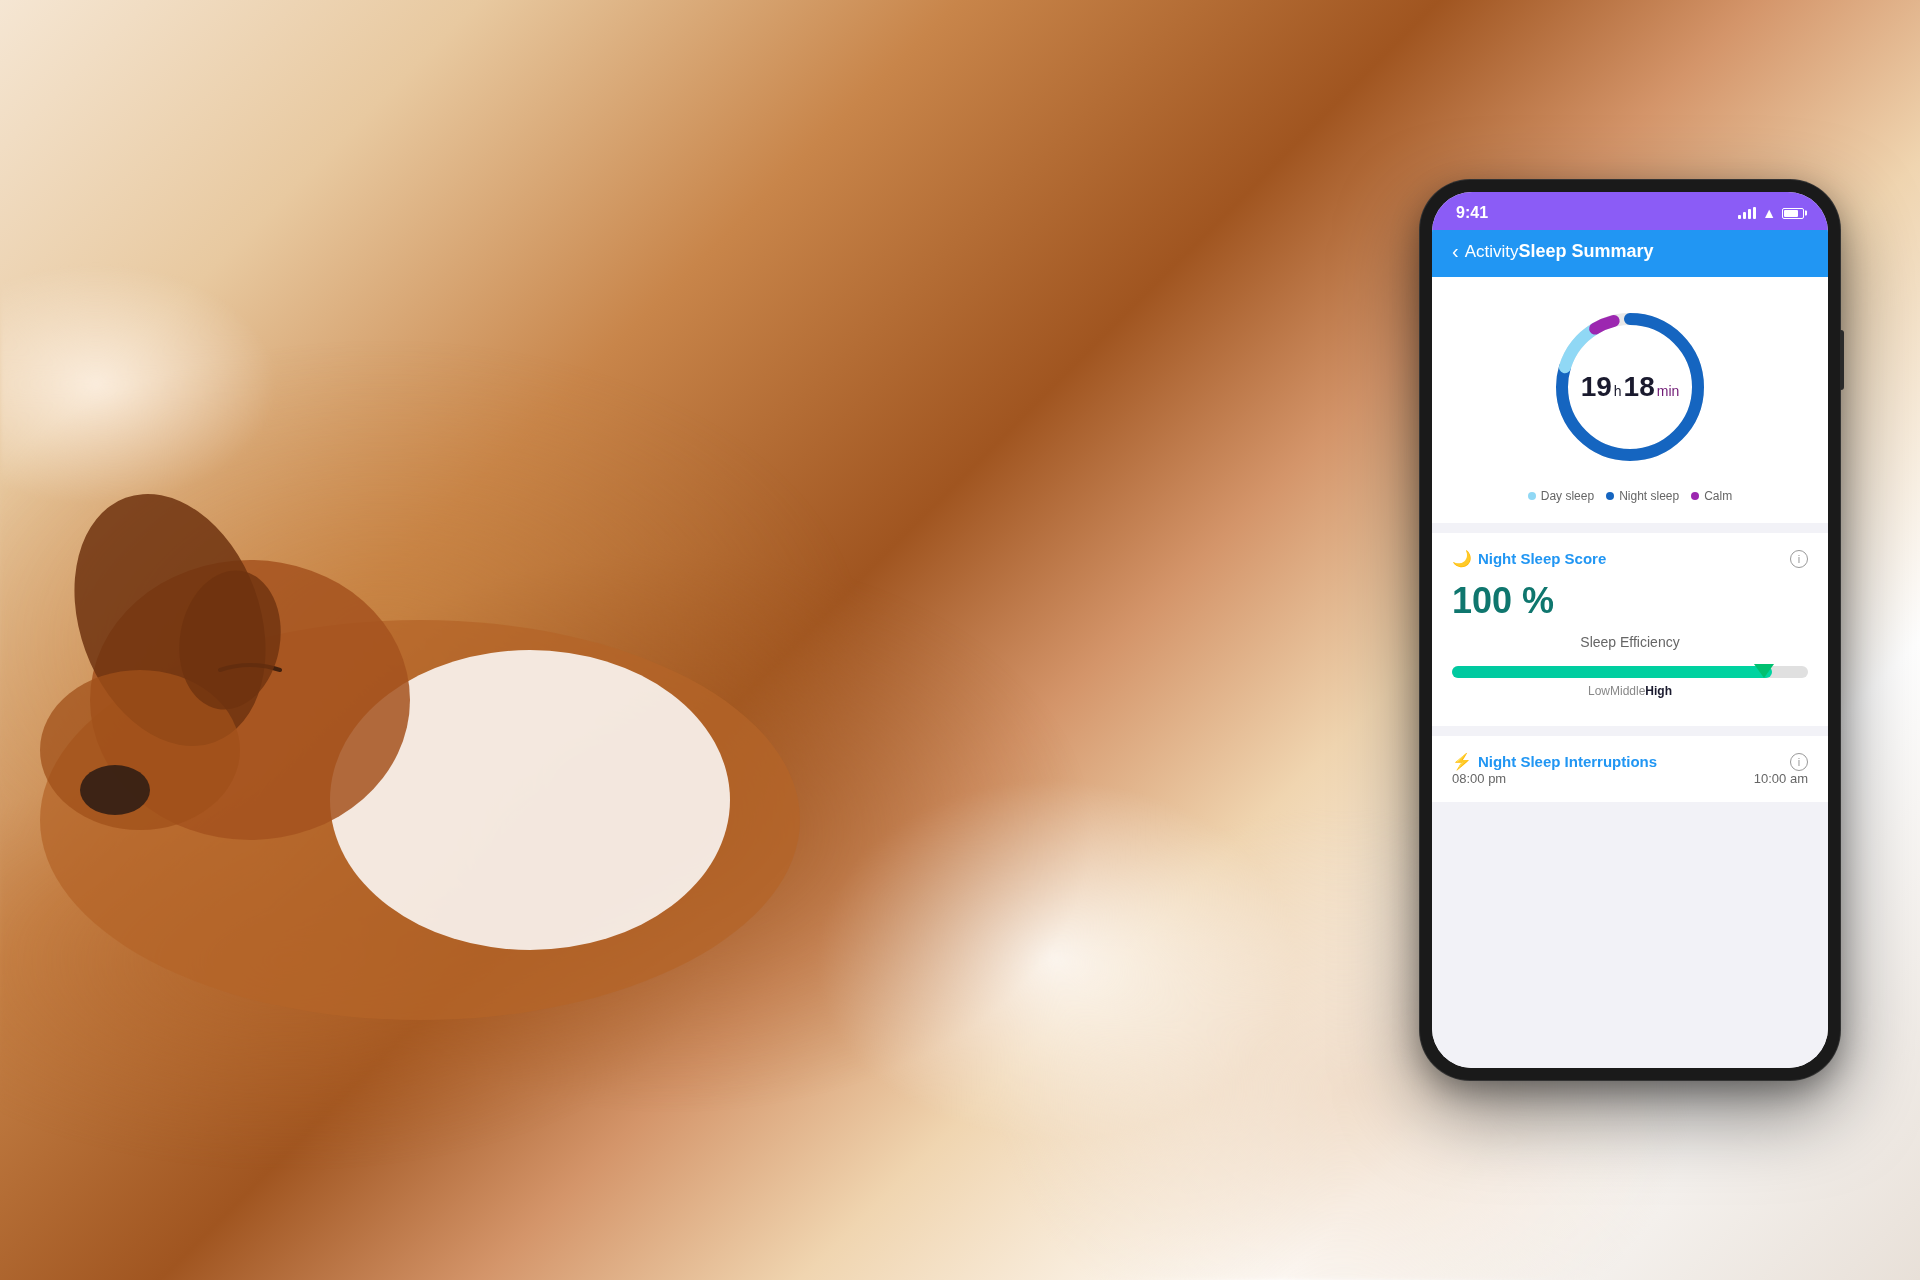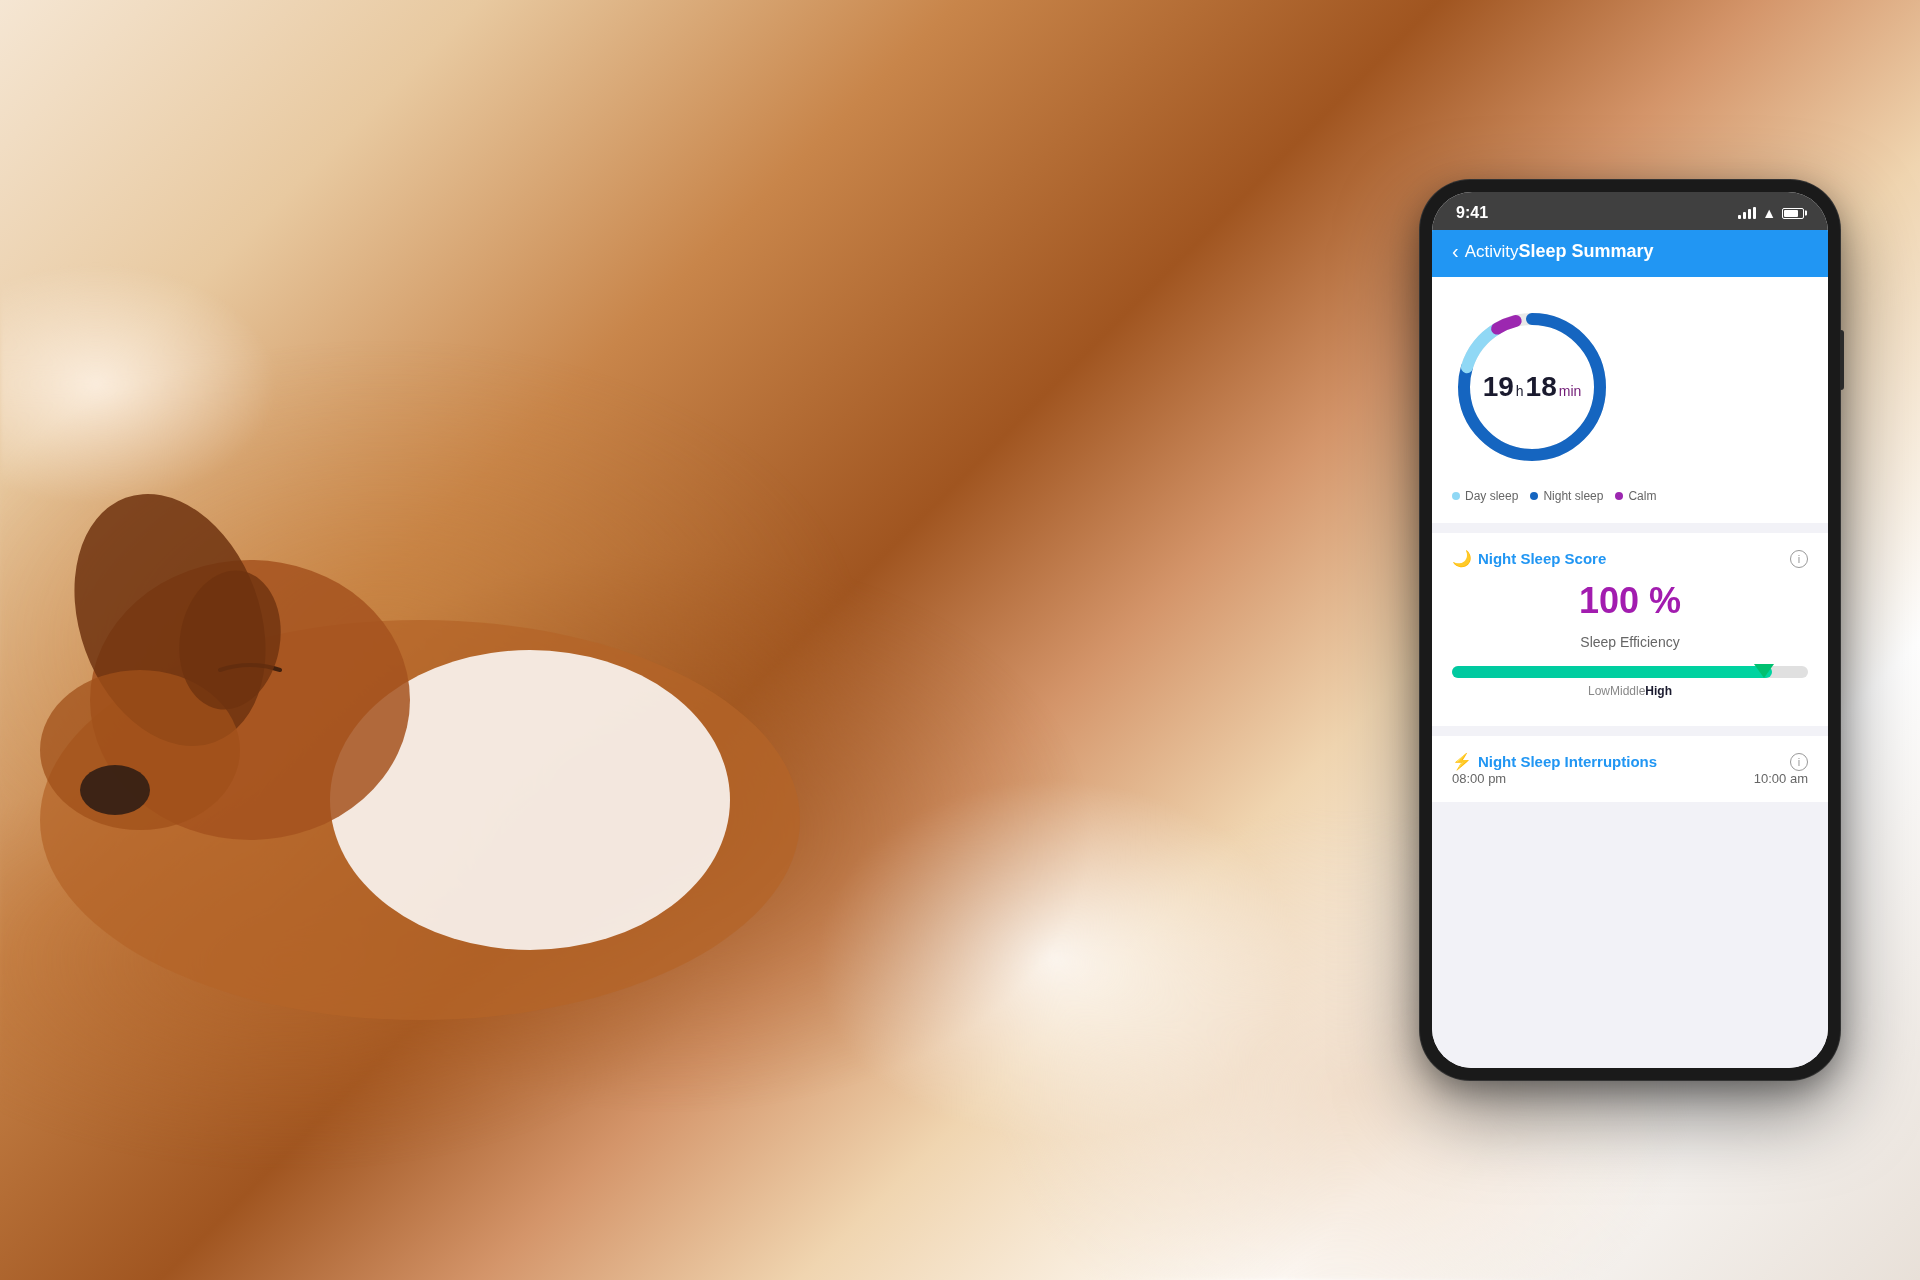--- a/index.html
+++ b/index.html
@@ -82,21 +82,21 @@
       height: 100%;
       background: #ffffff;
       border-radius: 40px;
       overflow: hidden;
       display: flex;
       flex-direction: column;
     }
 
     
     .status-bar {
-      background: #404040;
+      background: #8b5cf6;
       padding: 12px 24px 8px;
       display: flex;
       justify-content: space-between;
       align-items: center;
       flex-shrink: 0;
     }
 
     .status-time {
       color: white;
       font-size: 16px;
@@ -150,21 +150,21 @@
       overflow-y: auto;
       background: #f2f2f7;
     }
 
     
     .sleep-ring-section {
       background: white;
       padding: 20px;
       display: flex;
       flex-direction: column;
-      align-items: flex-start;
+      align-items: center;
     }
 
     .ring-container {
       position: relative;
       width: 160px;
       height: 160px;
       margin: 10px 0;
     }
 
     .ring-svg {
@@ -256,22 +256,22 @@
       align-items: center;
       justify-content: center;
       font-size: 11px;
       color: #999;
       cursor: pointer;
     }
 
     .score-value {
       font-size: 36px;
       font-weight: 700;
-      color: #a21caf;
-      text-align: center;
+      color: #0f766e;
+      text-align: left;
     }
 
     .score-label {
       font-size: 14px;
       color: #666;
       text-align: center;
       margin-top: 12px;
       margin-bottom: 16px;
     }
 

